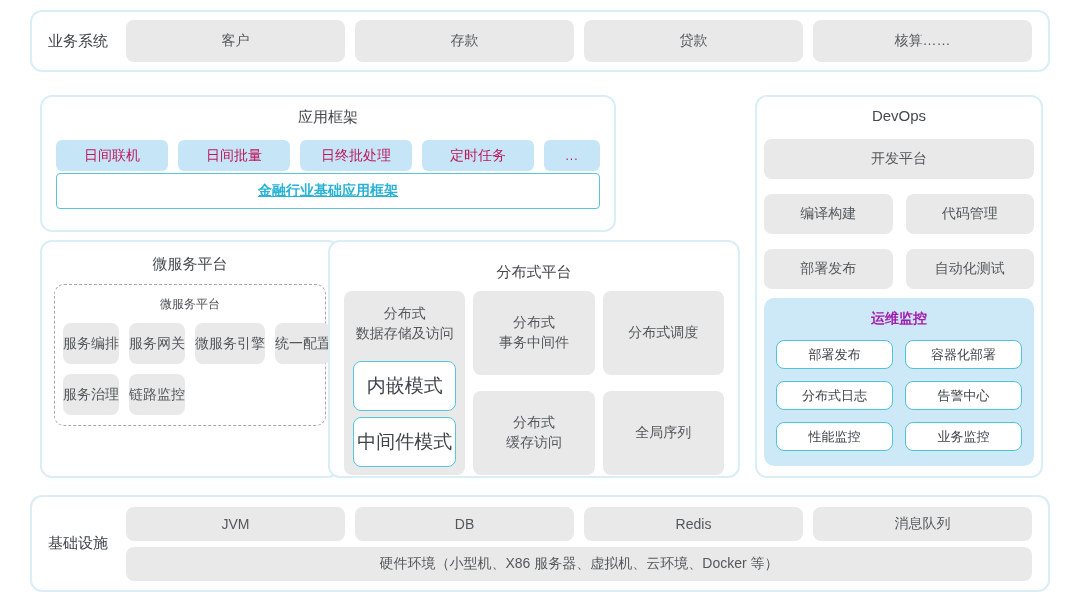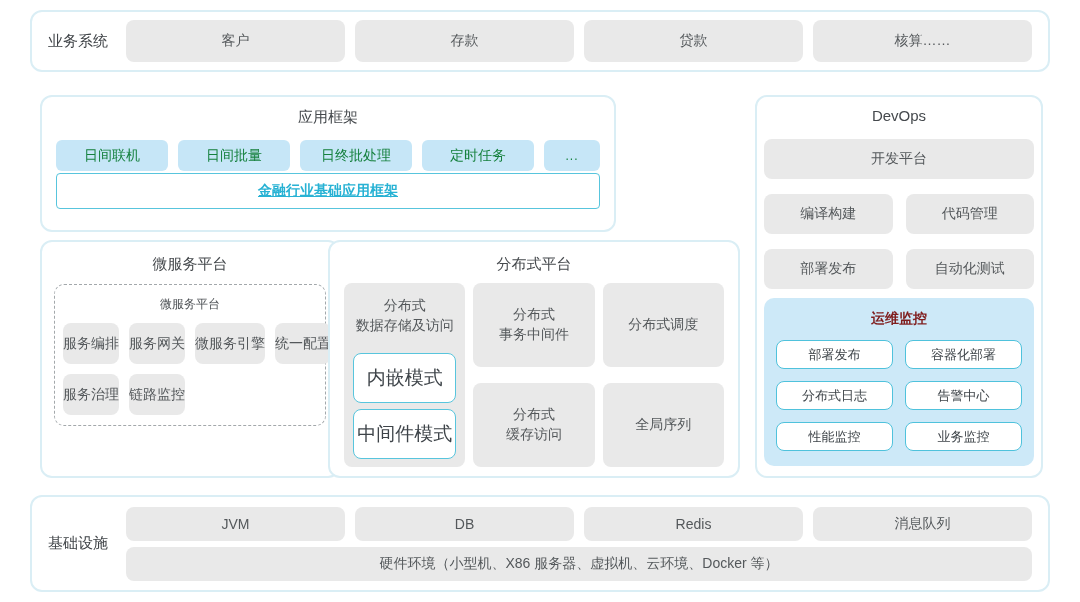--- a/index.html
+++ b/index.html
@@ -15,21 +15,21 @@
   .sec-title{
     text-align:center;font-size:15px;font-weight:500;color:#45494d;
     line-height:20px;
   }
   .btn-grey{
     background:#e9e9e9;border-radius:8px;color:#54585b;font-size:14px;
     display:flex;align-items:center;justify-content:center;box-sizing:border-box;
     white-space:nowrap;
   }
   .btn-blue{
-    background:#c6e6f7;border-radius:6px;color:#15803d;font-size:14px;
+    background:#c6e6f7;border-radius:6px;color:#be185d;font-size:14px;
     display:flex;align-items:center;justify-content:center;box-sizing:border-box;
   }
   .btn-outline{
     background:#fff;border:1.5px solid #4fc2dc;border-radius:8px;color:#3e4449;
     font-size:13px;display:flex;align-items:center;justify-content:center;box-sizing:border-box;
   }
 
   
   .sec-business{left:30px;top:10px;width:1020px;height:62px;display:flex;align-items:center;padding:12px 16px;gap:18px;}
   .side-label{font-size:15px;font-weight:500;color:#3f4347;white-space:nowrap;}
@@ -48,21 +48,21 @@
   }
 
   
   .sec-micro{left:40px;top:240px;width:300px;height:238px;padding-top:12px;}
   .ms-dashed{margin:10px 12px 0;border:1.5px dashed #a3a8ab;border-radius:10px;padding:7px 8px 10px;}
   .ms-inner-title{text-align:center;font-size:12px;color:#4a4e52;margin:4px 0 10px;}
   .ms-grid{display:grid;grid-template-columns:1fr 1fr 1fr 1fr;gap:10px;}
   .ms-grid .btn-grey{height:41px;}
 
   
-  .sec-dist{left:328px;top:240px;width:412px;height:238px;padding-top:12px;}
+  .sec-dist{left:328px;top:240px;width:412px;height:238px;padding-top:20px;}
   .dist-body{display:flex;gap:8px;padding:0 14px;margin-top:9px;}
   .dist-col{flex:1;display:flex;flex-direction:column;gap:16px;}
   .dist-card{
     background:#e9e9e9;border-radius:8px;color:#54585b;font-size:14px;line-height:1.4;
     display:flex;align-items:center;justify-content:center;text-align:center;
     white-space:pre-line;box-sizing:border-box;
   }
   .dist-card.h84{height:84px;}
   .dist-card.tall{
     height:184px;flex-direction:column;justify-content:flex-start;
@@ -76,21 +76,21 @@
   }
   .mode-btn:first-of-type{margin-top:0;}
 
   
   .sec-devops{left:755px;top:95px;width:288px;height:383px;padding-top:9px;}
   .devops-body{padding:0 7px;}
   .devops-full{height:40px;margin-top:13px;}
   .devops-row{display:flex;gap:13px;margin-top:15px;}
   .devops-row .btn-grey{flex:1;height:40px;}
   .monitor{margin-top:9px;background:#cde9f8;border-radius:10px;padding:10px 12px 15px;}
-  .monitor-title{font-size:14px;font-weight:600;color:#7f1d1d;text-align:center;margin-bottom:12px;line-height:20px;}
+  .monitor-title{font-size:14px;font-weight:600;color:#a21caf;text-align:center;margin-bottom:12px;line-height:20px;}
   .monitor-grid{display:grid;grid-template-columns:1fr 1fr;gap:12px;}
   .monitor-grid .btn-outline{height:29px;}
 
   
   .sec-infra{left:30px;top:495px;width:1020px;height:97px;display:flex;align-items:center;padding:0 16px;gap:18px;}
   .infra-body{flex:1;display:flex;flex-direction:column;gap:6px;}
   .infra-row{display:flex;gap:10px;}
   .infra-row .btn-grey{flex:1;height:34px;}
   .infra-bar{height:34px;font-size:14px;}
 </style>

